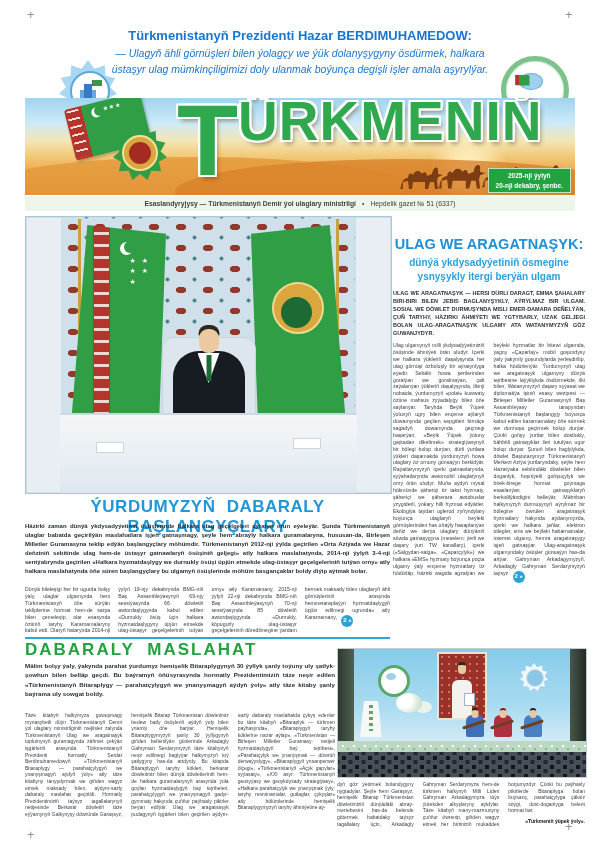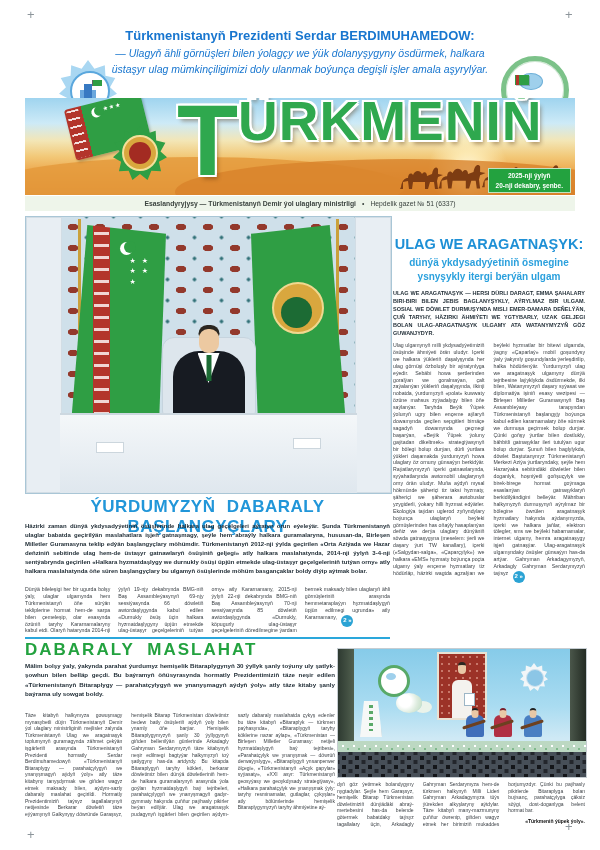--- a/index.html
+++ b/index.html
@@ -202,21 +202,21 @@
     <div class="star8">
       <div class="inner"></div>
       <div class="bld"></div>
       <div class="flg"></div>
     </div>
     <div class="remb">
       <div class="globe"></div>
       <div class="tflag"></div>
       <div class="leaves"></div>
     </div>
-    <div class="hdr-title">Türkmenistanyň Prezidenti Serdar BERDIMUHAMEDOW:</div>
+    <div class="hdr-title">Türkmenistanyň Prezidenti Hazar BERDIMUHAMEDOW:</div>
     <div class="hdr-quote">
       <span>— Ulagyň ähli görnüşleri bilen ýolagçy we ýük dolanyşygyny ösdürmek, halkara</span><br>
       <span>üstaşyr ulag mümkinçiligimizi doly ulanmak boýunça degişli işler amala aşyrylýar.</span>
     </div>
   </div>
 
   <div class="abs mast">
     <div class="sun"></div>
     <div class="dune1"></div>
     <div class="dune2"></div>

